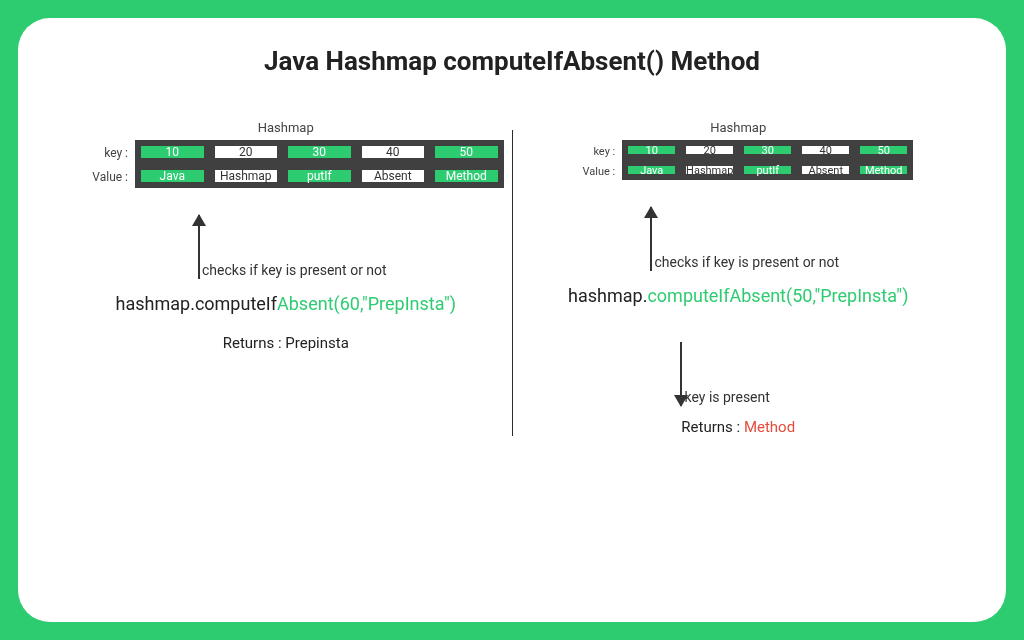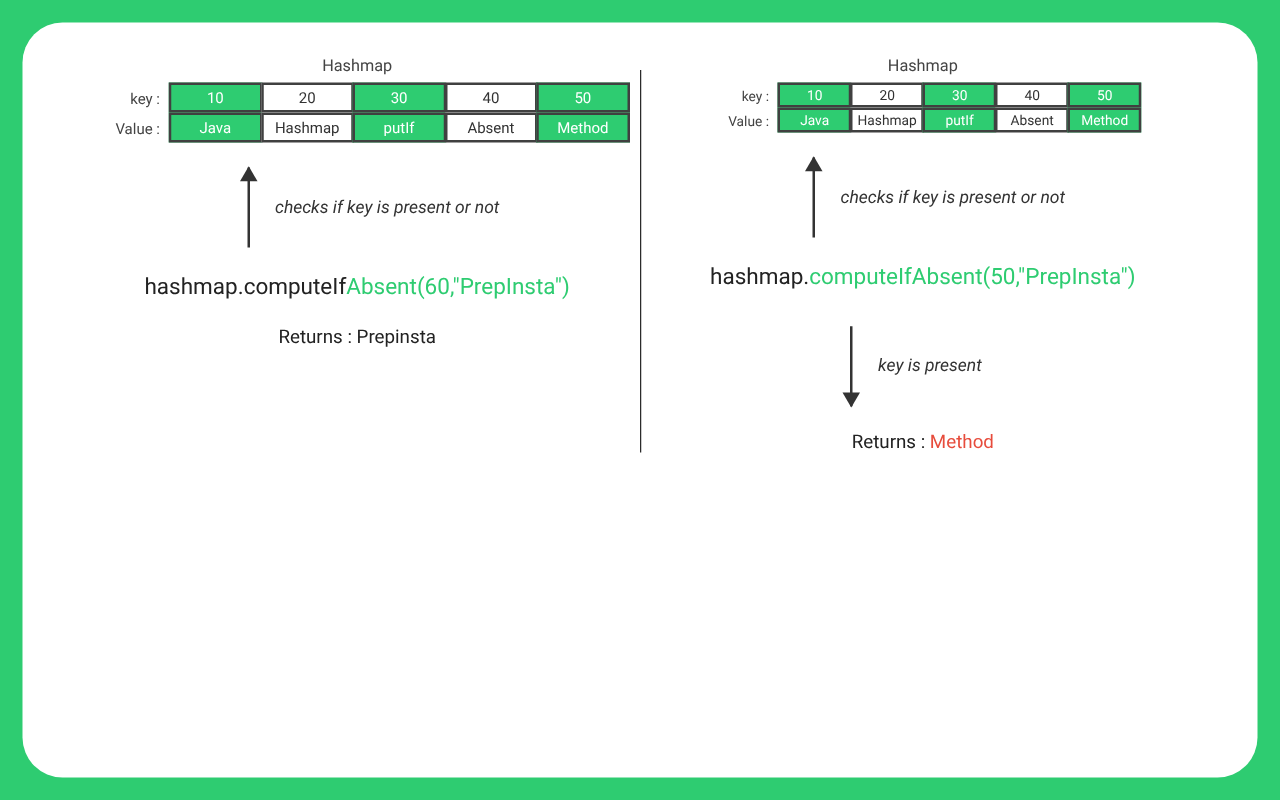--- a/index.html
+++ b/index.html
@@ -59,46 +59,45 @@
       text-align: right;
       padding-right: 8px;
       font-size: 12px;
       color: #444;
       display: flex;
       align-items: center;
       justify-content: flex-end;
       height: 24px;
     }
     .cell {
-      border: 2px solid #404040;
+      border: 6px solid #404040;
       height: 24px;
       display: flex;
       align-items: center;
       justify-content: center;
       font-size: 12px;
       background: #fff;
       color: #333;
       margin-left: -1px;
       margin-top: -1px;
     }
     .cell.g { background: #2ecc71; color: #fff; }
     .panel.small .tbl { grid-template-columns: 60px repeat(5, 58px); justify-content: center; }
     .panel.small .cell { height: 20px; font-size: 11px; }
     .panel.small .lab { height: 20px; font-size: 11px; }
 
     .arrow {
       display: flex;
-      align-items: center;
+      align-items: flex-end;
       height: 78px;
       margin-top: 12px;
       margin-bottom: 4px;
-      gap: 20px;
+      gap: 2px;
       align-self: flex-start;
       margin-left: 130px;
-      font-style: italic;
     }
     .arrow.down { margin-top: 10px; margin-left: 160px; }
     .arrow-shaft {
       width: 2px;
       background: #333;
       height: 64px;
       position: relative;
     }
     .arrow-shaft.up::before {
       content: "";
@@ -132,20 +131,21 @@
       font-size: 15px;
       color: #222;
       margin-top: 8px;
     }
     .returns .red { color: #e74c3c; }
   </style>
 </head>
 <body>
 
 <div class="card">
+  <div class="title">Java Hashmap computeIfAbsent() Method</div>
 
   <div class="panels">
 
     <div class="panel">
       <div class="table-wrap">
         <div class="table-caption">Hashmap</div>
         <div class="tbl">
           <div class="lab">key :</div>
           <div class="cell g">10</div>
           <div class="cell">20</div>

